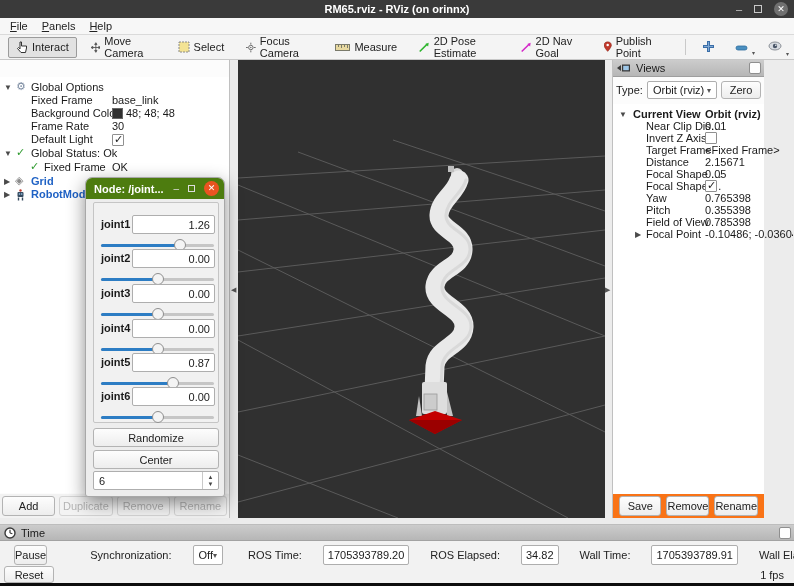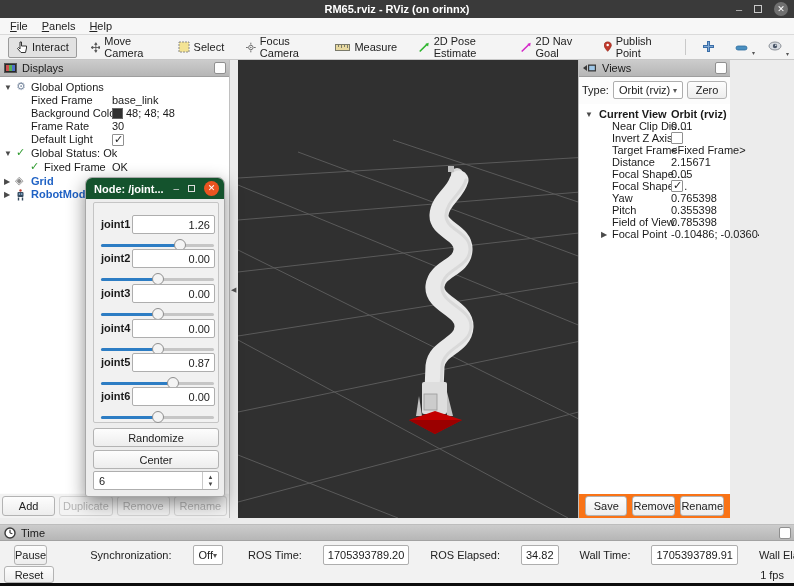--- a/index.html
+++ b/index.html
@@ -54,29 +54,29 @@
   .dp-buttons .btn { flex:1; height:20px; }
 
   
   .split-l { position:absolute; left:230px; top:60px; width:8px; height:458px; background:#ececec; }
   .split-r { position:absolute; left:605px; top:60px; width:7px; height:458px; background:#ececec; }
   .split-arrow { position:absolute; top:226px; font-size:7px; color:#555; }
   .viewport { position:absolute; left:238px; top:60px; width:367px; height:458px; background:#303030; overflow:hidden; }
   .split-b { position:absolute; left:238px; top:518px; width:367px; height:6px; background:#ececec; }
 
   
-  .views { position:absolute; left:578px; top:60px; width:152px; height:458px; background:#fcfcfc; border-left:1px solid #c0c0c0; }
+  .views { position:absolute; left:612px; top:60px; width:152px; height:458px; background:#fcfcfc; border-left:1px solid #c0c0c0; }
   .type-row { position:absolute; left:0; top:19px; right:0; height:22px; display:flex; align-items:center; padding:0 3px; gap:4px; }
   .views-tree { position:absolute; left:0; top:44px; right:0; bottom:24px; background:#ffffff; }
   .vp-buttons { position:absolute; left:0; bottom:0; width:100%; height:24px; display:flex; align-items:center; gap:5px; padding:0 6px; background:#f97316; }
   .vp-buttons .btn { flex:1; height:20px; }
 
   
   .dialog { position:absolute; left:85px; top:177px; width:140px; height:320px; background:#ededed; border:1px solid #a8a8a8; border-radius:7px 7px 3px 3px; box-shadow:0 6px 18px rgba(0,0,0,0.45); z-index:10; }
-  .dlg-titlebar { position:relative; height:21px; background:#14532d; border-radius:6px 6px 0 0; display:flex; align-items:center; padding:0 8px; }
+  .dlg-titlebar { position:relative; height:21px; background:#4d7c0f; border-radius:6px 6px 0 0; display:flex; align-items:center; padding:0 8px; }
   .dlg-title { color:#fff; font-weight:bold; font-size:11px; }
   .dlg-controls { position:absolute; right:5px; top:0; height:21px; display:flex; align-items:center; gap:9px; }
   .dlg-min { color:#ddd; font-size:10px; }
   .dlg-max { width:7px; height:7px; border:1px solid #ddd; }
   .dlg-close { width:15px; height:15px; border-radius:50%; background:#e95420; color:#fff; font-size:9px; font-weight:bold; line-height:15px; text-align:center; }
   .dlg-inner { position:absolute; left:7px; top:24px; width:126px; height:221px; background:#f1f1f1; border:1px solid #c5c5c5; border-radius:2px; }
   .jrow { position:absolute; left:5px; right:5px; height:34px; }
   .jname { position:absolute; left:2px; top:3px; font-weight:bold; }
   .jfield { position:absolute; left:33px; top:0; width:83px; height:19px; justify-content:flex-end; }
   .jslider { position:absolute; left:2px; top:24px; width:113px; height:12px; }
@@ -212,30 +212,20 @@
       <svg width="14" height="12" viewBox="0 0 14 12">
           <ellipse cx="7" cy="6" rx="6" ry="4" fill="#d8dce2" stroke="#8a8f96"></ellipse>
           <circle cx="7" cy="6" r="2.2" fill="#4a5668"></circle>
           <circle cx="7.8" cy="5.2" r="0.7" fill="#fff"></circle>
         </svg>
       <span class="tb-caret">▾</span>
     </div>
   </div>
 
   <div class="displays">
-    <div class="panel-hdr">
-      <svg width="13" height="11" viewBox="0 0 13 11">
-          <rect x="0.5" y="0.5" width="12" height="9" fill="#2a2a2a" stroke="#555"></rect>
-          <rect x="2" y="2" width="3" height="6" fill="#d05050"></rect>
-          <rect x="5" y="2" width="3" height="6" fill="#55b055"></rect>
-          <rect x="8" y="2" width="3" height="6" fill="#5070c8"></rect>
-        </svg>
-      <span>Displays</span>
-      <span class="float-btn"></span>
-    </div>
     <div class="tree">
       <div class="trow" style="top:4px;">
         <span class="exp" style="left:4px;">▼</span>
         <span class="tlabel" style="left:16px; top:-1px; color:#7a8aa0;">⚙</span>
         <span class="tlabel" style="left:31px;">Global Options</span>
       </div>
       <div class="trow" style="top:17px;">
         <span class="tlabel" style="left:31px;">Fixed Frame</span>
         <span class="tval" style="left:112px;">base_link</span>
       </div>

